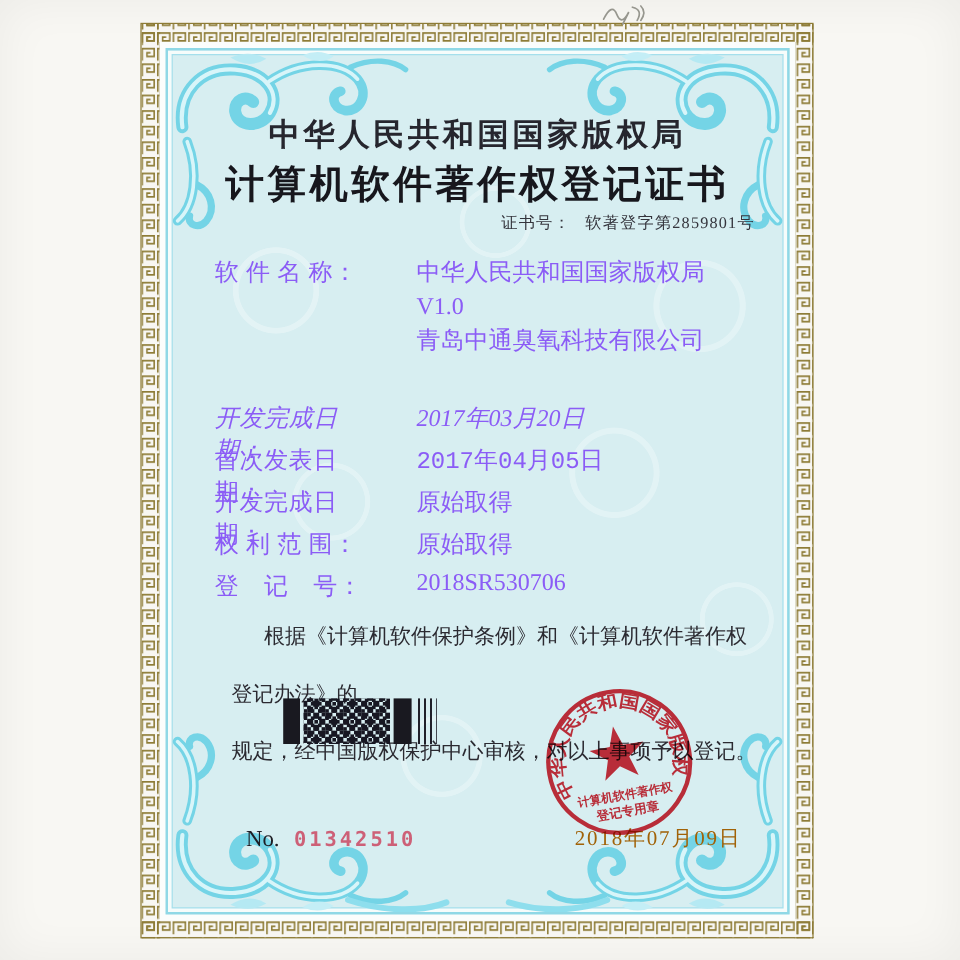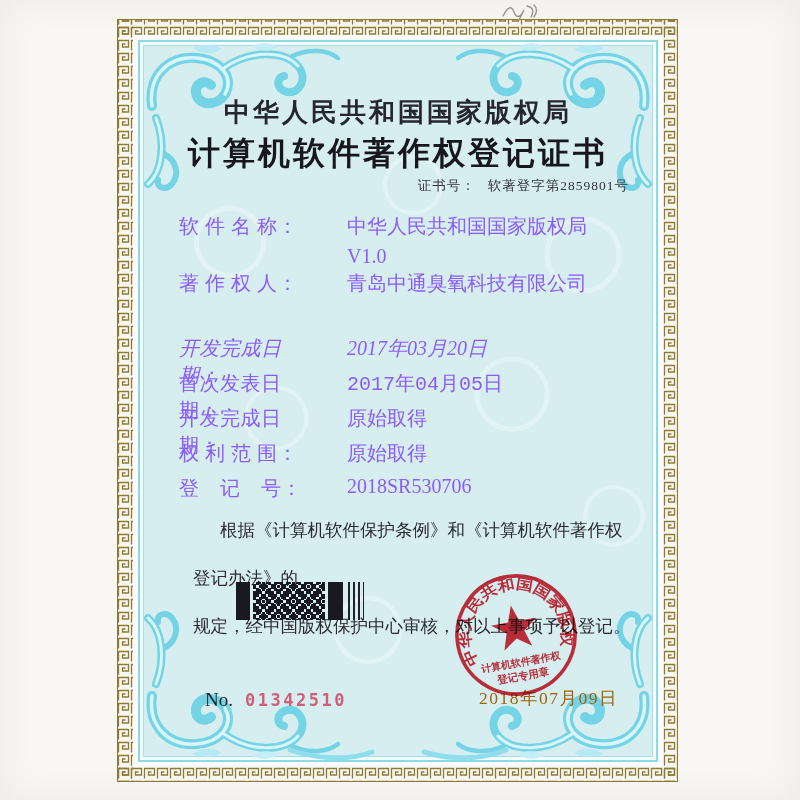--- a/index.html
+++ b/index.html
@@ -111,21 +111,20 @@
     <div class="cert-title">计算机软件著作权登记证书</div>
     <div class="certno">
       <span class="lab">证书号：</span><span>软著登字第2859801号</span>
     </div>
 
     <div class="row r1">
       <span class="lab">软 件 名 称：</span>
       <span class="val"><span>中华人民共和国国家版权局</span><span class="val2">V1.0</span></span>
     </div>
     <div class="row r2">
-      <span class="lab">著 作 权 人：</span>
       <span class="val">青岛中通臭氧科技有限公司</span>
     </div>
     <div class="row r3">
       <span class="lab">开发完成日期：</span>
       <span class="val">2017年03月20日</span>
     </div>
     <div class="row r4">
       <span class="lab">首次发表日期：</span>
       <span class="val">2017年04月05日</span>
     </div>

